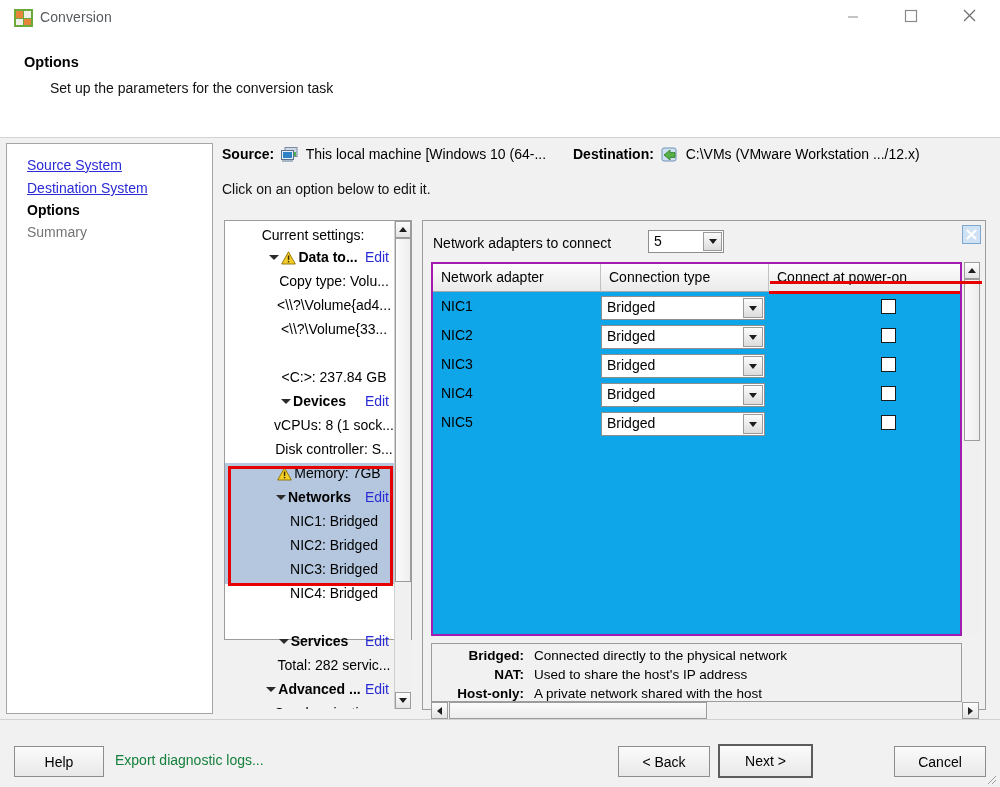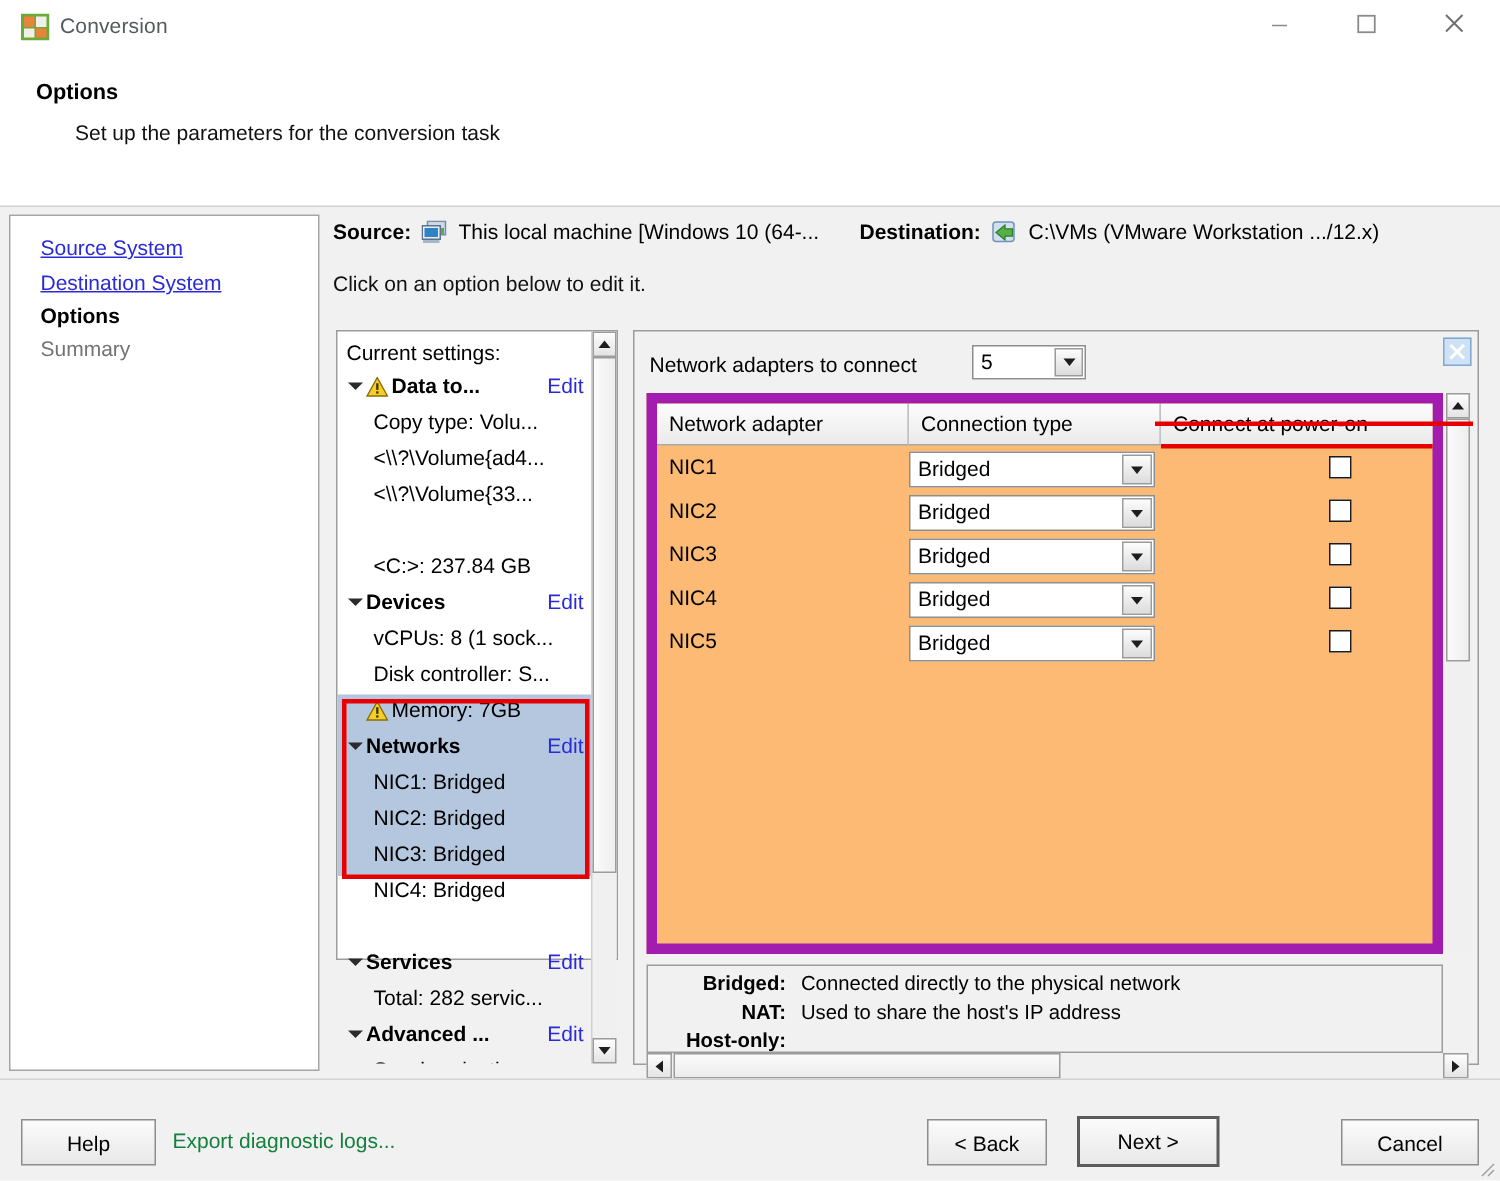--- a/index.html
+++ b/index.html
@@ -84,21 +84,21 @@
   }
   #srcdst .lbl{font-weight:bold;}
   .mini-ico{display:inline-block;vertical-align:-4px;margin:0 4px 0 3px;}
   #clickhint{
     position:absolute;left:6px;top:38px;font-size:14px;color:#111;
   }
 
   
   #tree-panel{
     position:absolute;left:8px;top:77px;width:188px;height:420px;
-    background:#ffffff;border:1px solid #9c9c9c;box-sizing:border-box;
+    background:#ffffff;border:1px solid #9c9c9c;box-sizing:border-box;text-align:center;
   }
   #tree-scroll{
     position:absolute;left:0;top:0;width:170px;height:488px;
     overflow:hidden;
   }
   .trow{
     position:absolute;left:0;width:170px;height:24.2px;
     white-space:nowrap;font-size:14px;line-height:24.2px;
   }
   .trow .tw{padding-left:6px;}
@@ -173,21 +173,21 @@
     border:1px solid #9a9a9a;box-sizing:border-box;
     display:flex;align-items:center;justify-content:center;
   }
   #panel-close{
     position:absolute;right:4px;top:4px;width:19px;height:19px;
     background:#cfe2f5;border:1px solid #7fa8cf;box-sizing:border-box;
     display:flex;align-items:center;justify-content:center;cursor:pointer;
   }
   #nic-table{
     position:absolute;left:8px;top:41px;width:531px;height:374px;
-    background:#fdba74;border:7px solid #a21caf;box-sizing:border-box;
+    background:#0ea5e9;border:2px solid #a21caf;box-sizing:border-box;
     overflow:hidden;
   }
   .thead{
     position:absolute;top:0;height:28px;
     background:linear-gradient(#fdfdfd,#eaeaea);
     border-bottom:1px solid #a8a8a8;border-right:1px solid #c2c2c2;
     box-sizing:border-box;
     font-size:14px;line-height:27px;padding-left:8px;
     white-space:nowrap;
   }
@@ -271,21 +271,21 @@
     border:1px solid #8d8d8d;box-sizing:border-box;
     font-size:14px;display:flex;align-items:center;justify-content:center;
     cursor:pointer;color:#000;
   }
   .btn-default{border:2px solid #5c5c5c;}
   #btn-help{left:14px;top:26px;width:90px;}
   #btn-export{
     position:absolute;left:115px;top:32px;font-size:14px;
     color:#15803d;cursor:pointer;
   }
-  #btn-back{left:618px;top:26px;width:80px;}
+  #btn-back{left:618px;top:26px;width:92px;}
   #btn-next{left:718px;top:24px;width:95px;height:34px;}
   #btn-cancel{left:894px;top:26px;width:92px;}
   #grip{
     position:absolute;right:3px;bottom:2px;width:12px;height:12px;
   }
 </style>
 </head>
 <body>
 
 <div id="titlebar">
@@ -521,20 +521,21 @@
         <div class="hrow" style="top:4px">
           <span class="hkey">Bridged:</span>
           <span class="hval">Connected directly to the physical network</span>
         </div>
         <div class="hrow" style="top:23px">
           <span class="hkey">NAT:</span>
           <span class="hval">Used to share the host's IP address</span>
         </div>
         <div class="hrow" style="top:42px">
           <span class="hkey">Host-only:</span>
+          <span class="hval">A private network shared with the host</span>
         </div>
       </div>
 
       <div id="help-hsb">
         <div class="hsb-btn" style="left:0">
             <i class="tri tri-lf"></i>
           </div>
         <div id="hsb-thumb"></div>
         <div class="hsb-btn" style="right:0">
             <i class="tri tri-rt"></i>

